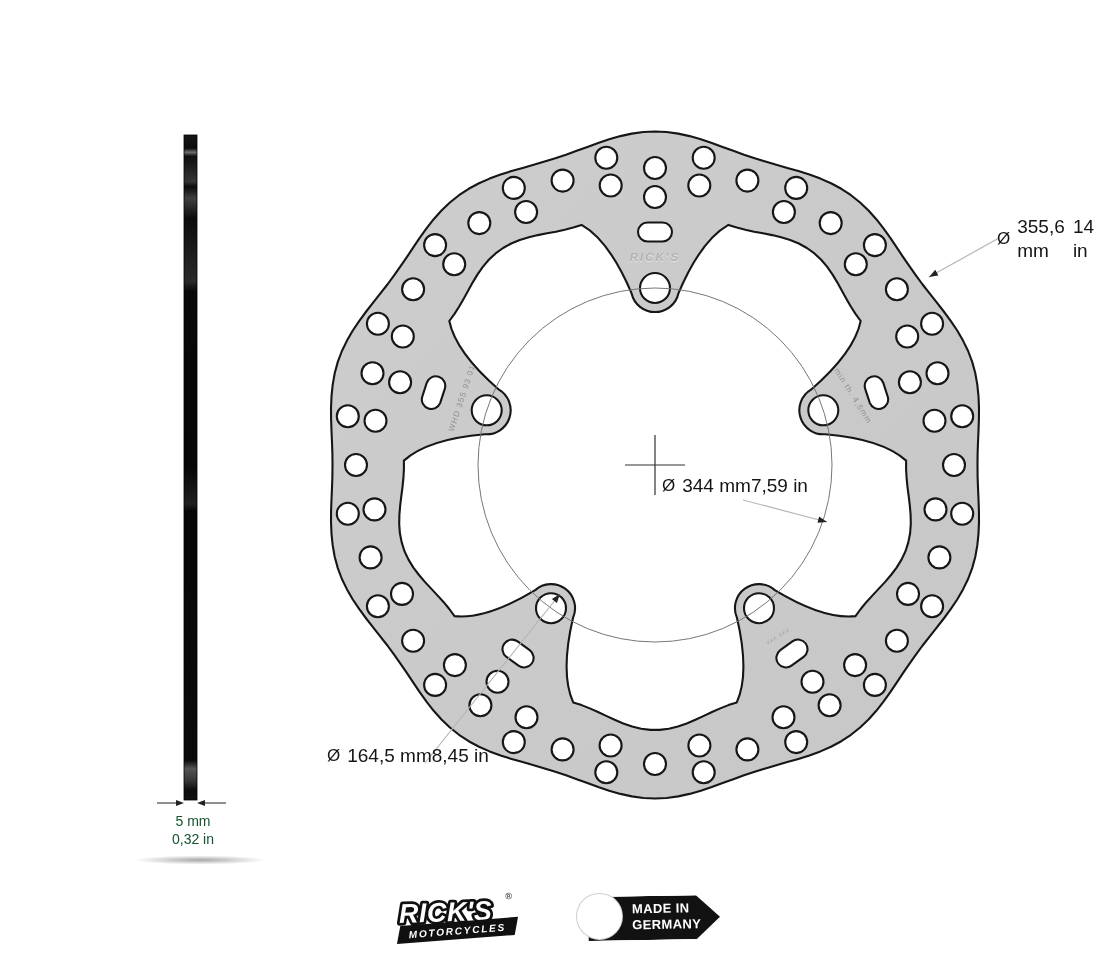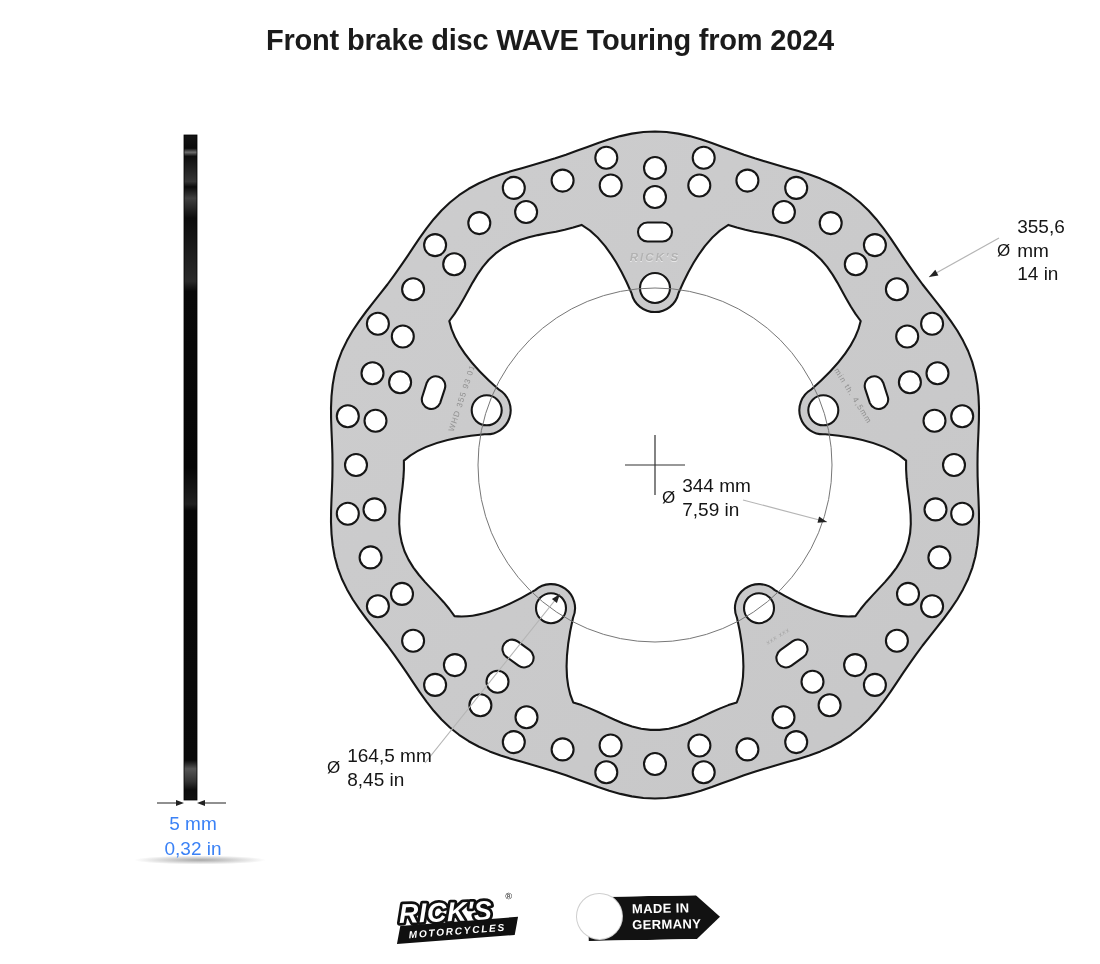--- a/index.html
+++ b/index.html
@@ -3,23 +3,23 @@
 <meta charset="utf-8">
 <style>
   html,body{margin:0;padding:0;background:#fff;}
   #canvas{position:relative;width:1100px;height:964px;background:#fff;overflow:hidden;
           font-family:"Liberation Sans",sans-serif;color:#1a1a1a;}
   #scene{position:absolute;left:0;top:0;}
   .title{position:absolute;left:0;top:24px;width:1100px;text-align:center;
          font-size:29px;font-weight:bold;letter-spacing:-0.2px;color:#1b1b1b;}
   .dim{position:absolute;display:flex;align-items:center;gap:7px;font-size:19px;color:#151515;}
   .dim .sym{font-size:17px;line-height:1;}
-  .dim .lines{display:flex;flex-direction:column;align-items:flex-start;line-height:1.24;}
+  .dim .lines{display:flex;flex-direction:row;align-items:flex-start;line-height:1.24;}
   .thickness{position:absolute;left:193px;top:812px;transform:translateX(-50%);
-             text-align:center;font-size:19px;line-height:1.3;color:#3b82f6;}
+             text-align:center;font-size:14px;line-height:1.3;color:#14532d;}
   .engrave{position:absolute;transform:translate(-50%,-50%);white-space:nowrap;}
   .stamp-brand{left:655px;top:257px;font-size:11.5px;font-weight:bold;font-style:italic;
                letter-spacing:2px;color:#b2b2b2;text-shadow:0 1px 0 rgba(255,255,255,.55);}
   .stamp-part{left:462px;top:398px;transform:translate(-50%,-50%) rotate(-72deg);
               font-size:8px;letter-spacing:1px;color:#8f8f8f;}
   .stamp-min{left:853px;top:396px;transform:translate(-50%,-50%) rotate(58deg);
              font-size:8px;letter-spacing:1px;color:#8f8f8f;}
   .stamp-batch{left:778px;top:636px;transform:translate(-50%,-50%) rotate(-32deg);
                font-size:6px;letter-spacing:1px;color:#a0a0a0;}
   
@@ -78,21 +78,20 @@
       <circle cx="655" cy="465" r="177" fill="none" stroke="#777777" stroke-width="1"></circle>
       <path d="M 625 465 H 685 M 655 435 V 495" stroke="#333333" stroke-width="1.2" fill="none"></path>
       <line x1="999" y1="238" x2="929" y2="277" stroke="#b5b5b5" stroke-width="1.2"></line>
       <path d="M 929.0 277.0 L 935.3 269.8 L 938.4 275.4 Z" fill="#222222"></path>
       <line x1="743" y1="500" x2="827" y2="522" stroke="#b5b5b5" stroke-width="1.2"></line>
       <path d="M 827.0 522.0 L 817.5 522.8 L 819.1 516.6 Z" fill="#222222"></path>
       <line x1="425" y1="763" x2="560" y2="594" stroke="#b5b5b5" stroke-width="1.2"></line>
       <path d="M 560.0 594.0 L 556.9 603.0 L 551.9 599.0 Z" fill="#222222"></path>
     </svg>
 
-  <div class="title">Front brake disc WAVE Touring from 2024</div>
 
   <div class="dim" style="left:997px;top:215px;">
     <span class="sym">Ø</span>
     <span class="lines">
       <span>355,6 mm</span>
       <span>14 in</span>
     </span>
   </div>
 
   <div class="dim" style="left:662px;top:474px;">

